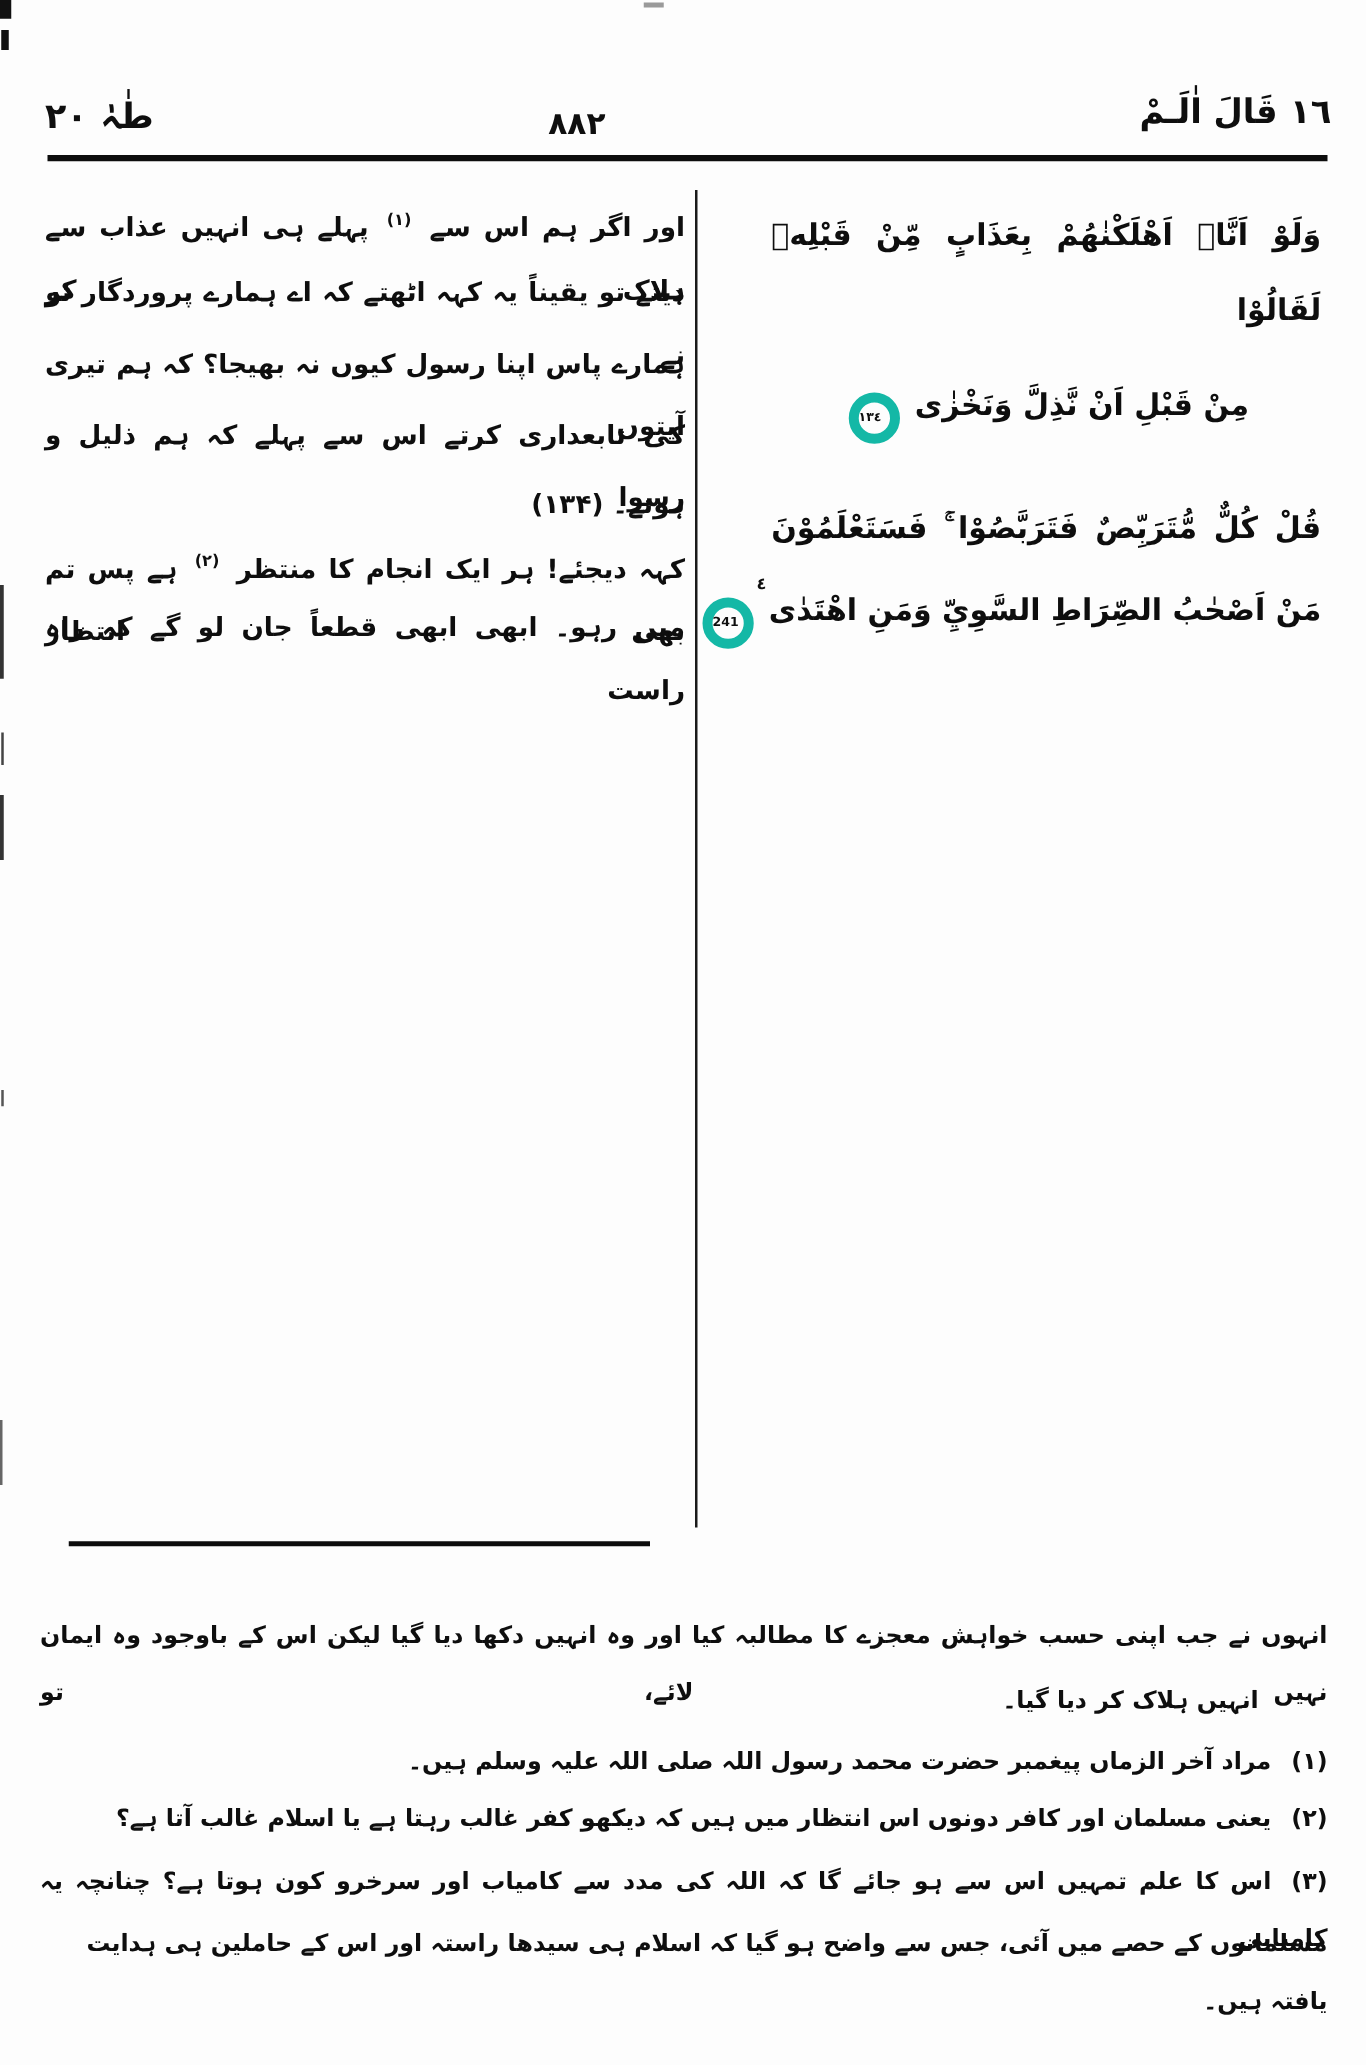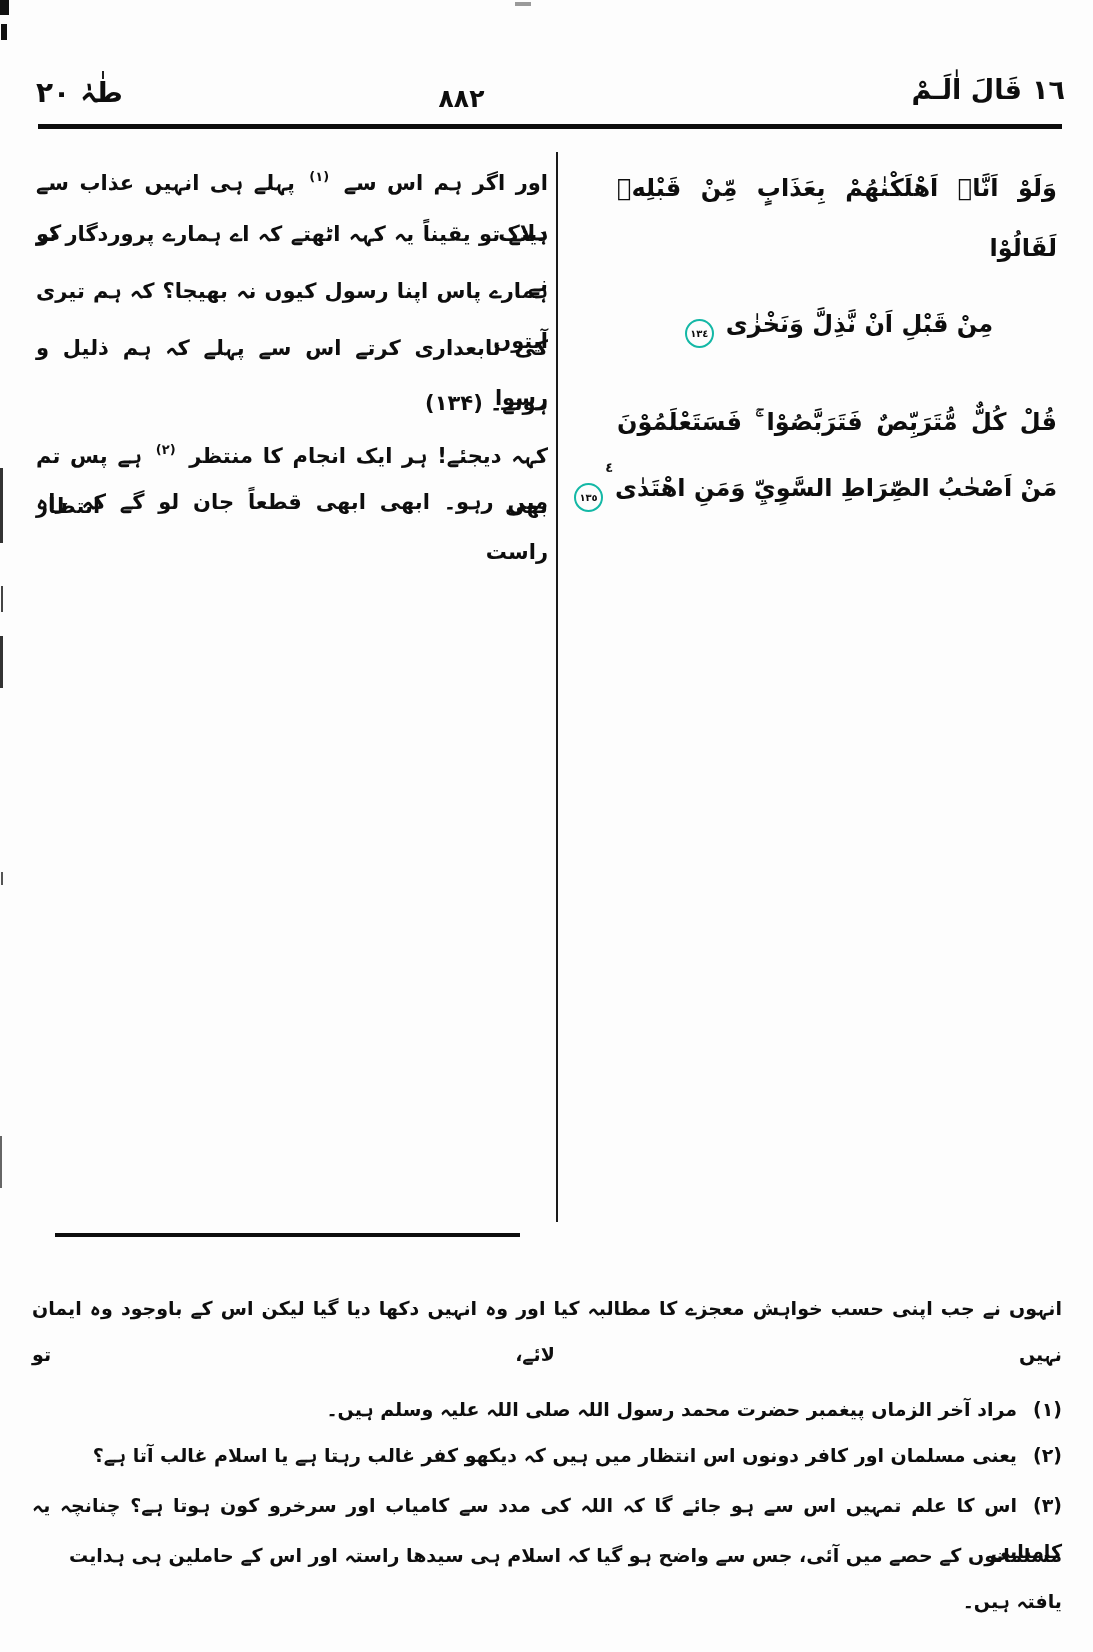--- a/index.html
+++ b/index.html
@@ -20,22 +20,22 @@
   .hdr-rule{position:absolute; left:38px; top:124px; width:1024px; height:5px; background:#0d0d0d;}
   
   .divider{position:absolute; left:556px; top:152px; width:2px; height:1070px; background:#1a1a1a;}
   
   .arabic-col{position:absolute; top:0; right:36px; width:440px; height:560px;}
   .qline{position:absolute; right:0; width:100%; direction:rtl;
          font-size:24px; font-weight:bold; line-height:60px; white-space:nowrap;}
   .q-just{text-align:justify; text-align-last:justify; white-space:normal;}
   .q-center{text-align:center;}
   .ayah-wrap{position:relative; display:inline-block;}
-  .ayah-circle{display:inline-block; width:25px; height:25px; border:2px solid #14b8a6;
-               border-radius:50%; font-size:10px; line-height:25px; text-align:center;
+  .ayah-circle{display:inline-block; width:25px; height:25px; border:8px solid #14b8a6;
+               border-radius:50%; font-size:10px; line-height:25px; text-align:left;
                font-weight:bold; margin:0 12px 0 4px; vertical-align:-5px;}
   .ruku{position:absolute; top:-20px; right:2px; font-size:13px; font-weight:bold;}
   
   .urdu-col{position:absolute; top:0; left:36px; width:512px; height:620px;}
   .uline{position:absolute; right:0; width:100%; direction:rtl;
          font-size:21px; font-weight:bold; line-height:50px;}
   .u-just{text-align:justify; text-align-last:justify;}
   .u-right{text-align:right;}
   .u-center{text-align:center;}
   .fnref{font-size:13px; vertical-align:9px; margin:0 4px; font-weight:bold;}
@@ -76,21 +76,21 @@
 
   <div class="divider"></div>
 
   <section class="arabic-col">
     <div class="qline q-just" style="top:158px;">وَلَوْ اَنَّاۤ اَهْلَكْنٰهُمْ بِعَذَابٍ مِّنْ قَبْلِهٖ لَقَالُوْا</div>
     <div class="qline q-center" style="top:294px;">
       <span>مِنْ قَبْلِ اَنْ نَّذِلَّ وَنَخْزٰى</span><span class="ayah-wrap"><span class="ayah-circle">١٣٤</span></span>
     </div>
     <div class="qline q-just" style="top:392px;">قُلْ كُلٌّ مُّتَرَبِّصٌ فَتَرَبَّصُوْا ۚ فَسَتَعْلَمُوْنَ</div>
     <div class="qline q-center" style="top:458px;">
-      <span>مَنْ اَصْحٰبُ الصِّرَاطِ السَّوِيِّ وَمَنِ اهْتَدٰى</span><span class="ayah-wrap"><span class="ruku">٤</span><span class="ayah-circle">١٣٥</span></span>
+      <span>مَنْ اَصْحٰبُ الصِّرَاطِ السَّوِيِّ وَمَنِ اهْتَدٰى</span><span class="ayah-wrap"><span class="ruku">٤</span><span class="ayah-circle">241</span></span>
     </div>
   </section>
 
   <section class="urdu-col">
     <div class="uline u-just" style="top:152px;">
       <span>اور اگر ہم اس سے</span>
       <span class="fnref">(۱)</span>
       <span>پہلے ہی انہیں عذاب سے ہلاک کر</span>
     </div>
     <div class="uline u-just" style="top:209px;">دیتے تو یقیناً یہ کہہ اٹھتے کہ اے ہمارے پروردگار تو نے</div>
@@ -102,20 +102,21 @@
       <span class="fnref">(۲)</span>
       <span>ہے پس تم بھی انتظار</span>
     </div>
     <div class="uline u-just" style="top:477px;">میں رہو۔ ابھی ابھی قطعاً جان لو گے کہ راہ راست</div>
   </section>
 
   <div class="fn-sep"></div>
 
   <section class="footnotes">
     <div class="fline f-just" style="top:1285px;">انہوں نے جب اپنی حسب خواہش معجزے کا مطالبہ کیا اور وہ انہیں دکھا دیا گیا لیکن اس کے باوجود وہ ایمان نہیں لائے، تو</div>
+    <div class="fline f-right f-indent" style="top:1337px;">انہیں ہلاک کر دیا گیا۔</div>
     <div class="fline f-right" style="top:1386px;">
       <span class="fmark">(۱)</span><span>مراد آخر الزماں پیغمبر حضرت محمد رسول اللہ صلی اللہ علیہ وسلم ہیں۔</span>
     </div>
     <div class="fline f-right" style="top:1432px;">
       <span class="fmark">(۲)</span><span>یعنی مسلمان اور کافر دونوں اس انتظار میں ہیں کہ دیکھو کفر غالب رہتا ہے یا اسلام غالب آتا ہے؟</span>
     </div>
     <div class="fline f-just" style="top:1482px;">
       <span class="fmark">(۳)</span><span>اس کا علم تمہیں اس سے ہو جائے گا کہ اللہ کی مدد سے کامیاب اور سرخرو کون ہوتا ہے؟ چنانچہ یہ کامیابی</span>
     </div>
     <div class="fline f-right" style="top:1532px;">مسلمانوں کے حصے میں آئی، جس سے واضح ہو گیا کہ اسلام ہی سیدھا راستہ اور اس کے حاملین ہی ہدایت یافتہ ہیں۔</div>

